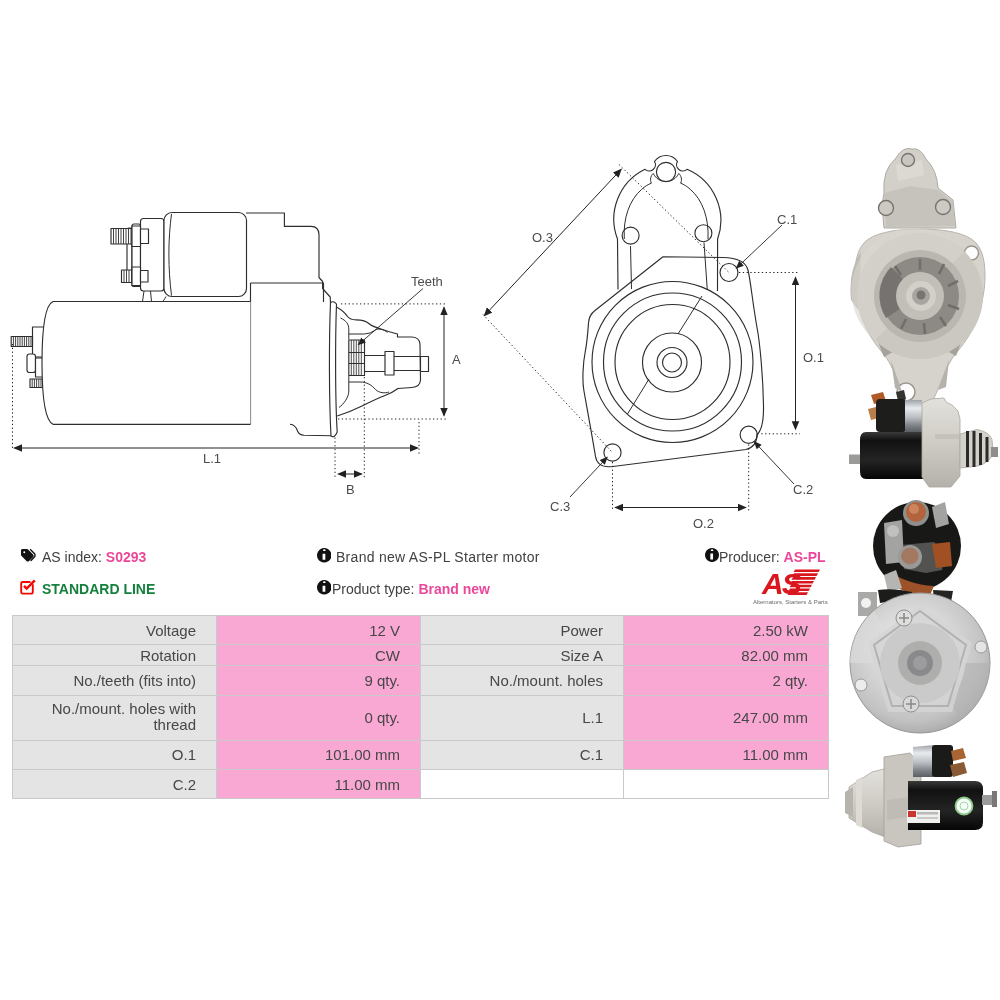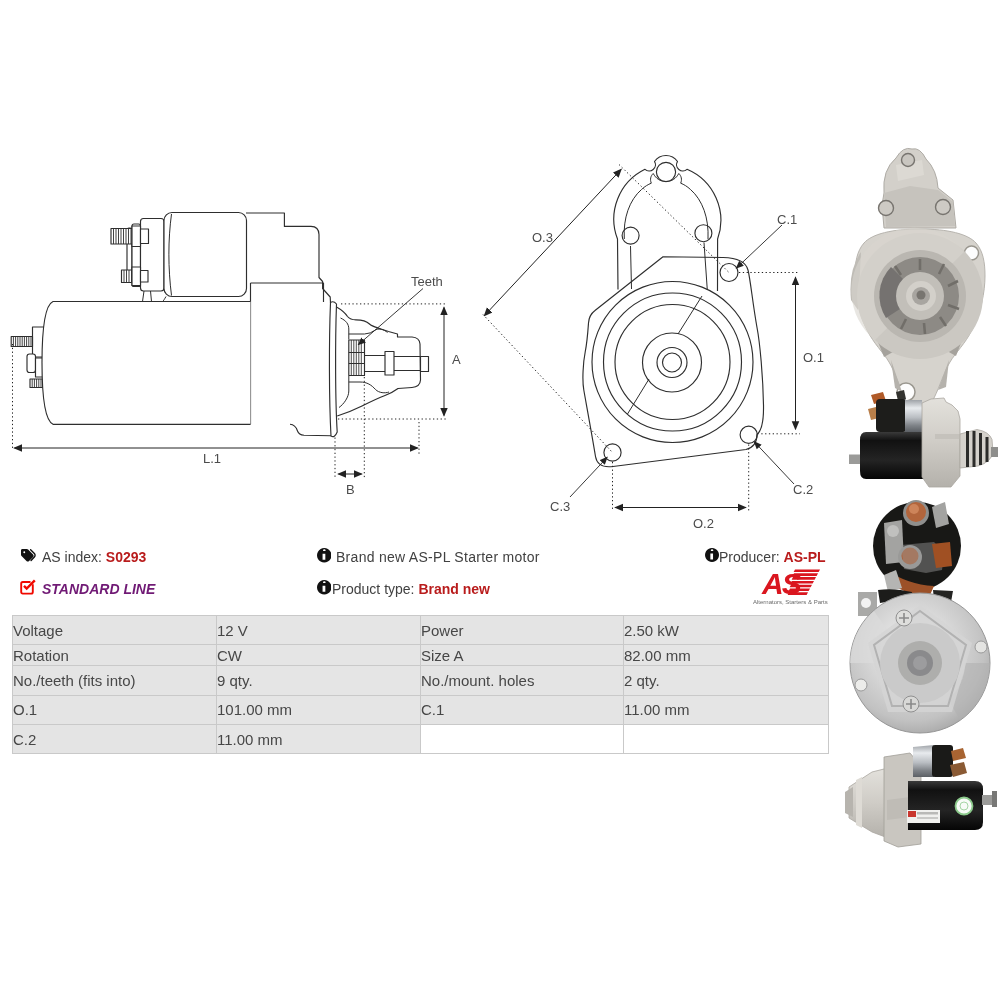--- a/index.html
+++ b/index.html
@@ -1,26 +1,26 @@
 <!DOCTYPE html>
 <html><head>
 <meta charset="utf-8">
 <style>
   html,body{margin:0;padding:0;background:#ffffff;}
   body{width:1000px;height:1000px;position:relative;font-family:"Liberation Sans",sans-serif;overflow:hidden;}
   .abs{position:absolute;}
   
   .hrow{position:absolute;font-size:14px;color:#414141;white-space:nowrap;}
-  .hrow b{color:#b91c1c;}
-  .red{color:#701a75;font-weight:bold;font-style:italic;}
+  .hrow b{color:#ec4899;}
+  .red{color:#15803d;font-weight:bold;}
   
   table.spec{border-collapse:collapse;table-layout:fixed;font-size:15px;color:#474747;}
-  table.spec td{border:1px solid #c9c9c9;padding:0 20px 0 0;text-align:left;vertical-align:middle;overflow:hidden;margin-left:28px;}
+  table.spec td{border:1px solid #c9c9c9;padding:0 20px 0 0;text-align:right;vertical-align:middle;overflow:hidden;margin-left:28px;}
   td.l{background:#e4e4e4;}
-  td.v{background:#e5e5e5;}
+  td.v{background:#f9a8d4;}
   td.e{background:#ffffff;}
 </style>
 </head>
 <body>
 
 <svg class="abs" style="left:0;top:0" width="1000" height="1000" viewBox="0 0 1000 1000">
   <defs>
     <marker id="ar" viewBox="0 0 10 10" refX="8.5" refY="5" markerWidth="9" markerHeight="9" orient="auto-start-reverse">
       <path d="M0,0.8 L10,5 L0,9.2 z" fill="#222"></path>
     </marker>
@@ -351,20 +351,26 @@
           <td class="v">CW</td>
           <td class="l">Size A</td>
           <td class="v">82.00 mm</td>
         </tr>
   <tr style="height:29.5px;">
           <td class="l">No./teeth (fits into)</td>
           <td class="v">9 qty.</td>
           <td class="l">No./mount. holes</td>
           <td class="v">2 qty.</td>
         </tr>
+  <tr style="height:44px;">
+          <td class="l" style="line-height:16.5px;padding-top:5px;padding-bottom:6px;">No./mount. holes with<br>thread</td>
+          <td class="v">0 qty.</td>
+          <td class="l">L.1</td>
+          <td class="v">247.00 mm</td>
+        </tr>
   <tr style="height:29.5px;">
           <td class="l">O.1</td>
           <td class="v">101.00 mm</td>
           <td class="l">C.1</td>
           <td class="v">11.00 mm</td>
         </tr>
   <tr style="height:29px;">
           <td class="l">C.2</td>
           <td class="v">11.00 mm</td>
           <td class="e"></td>

